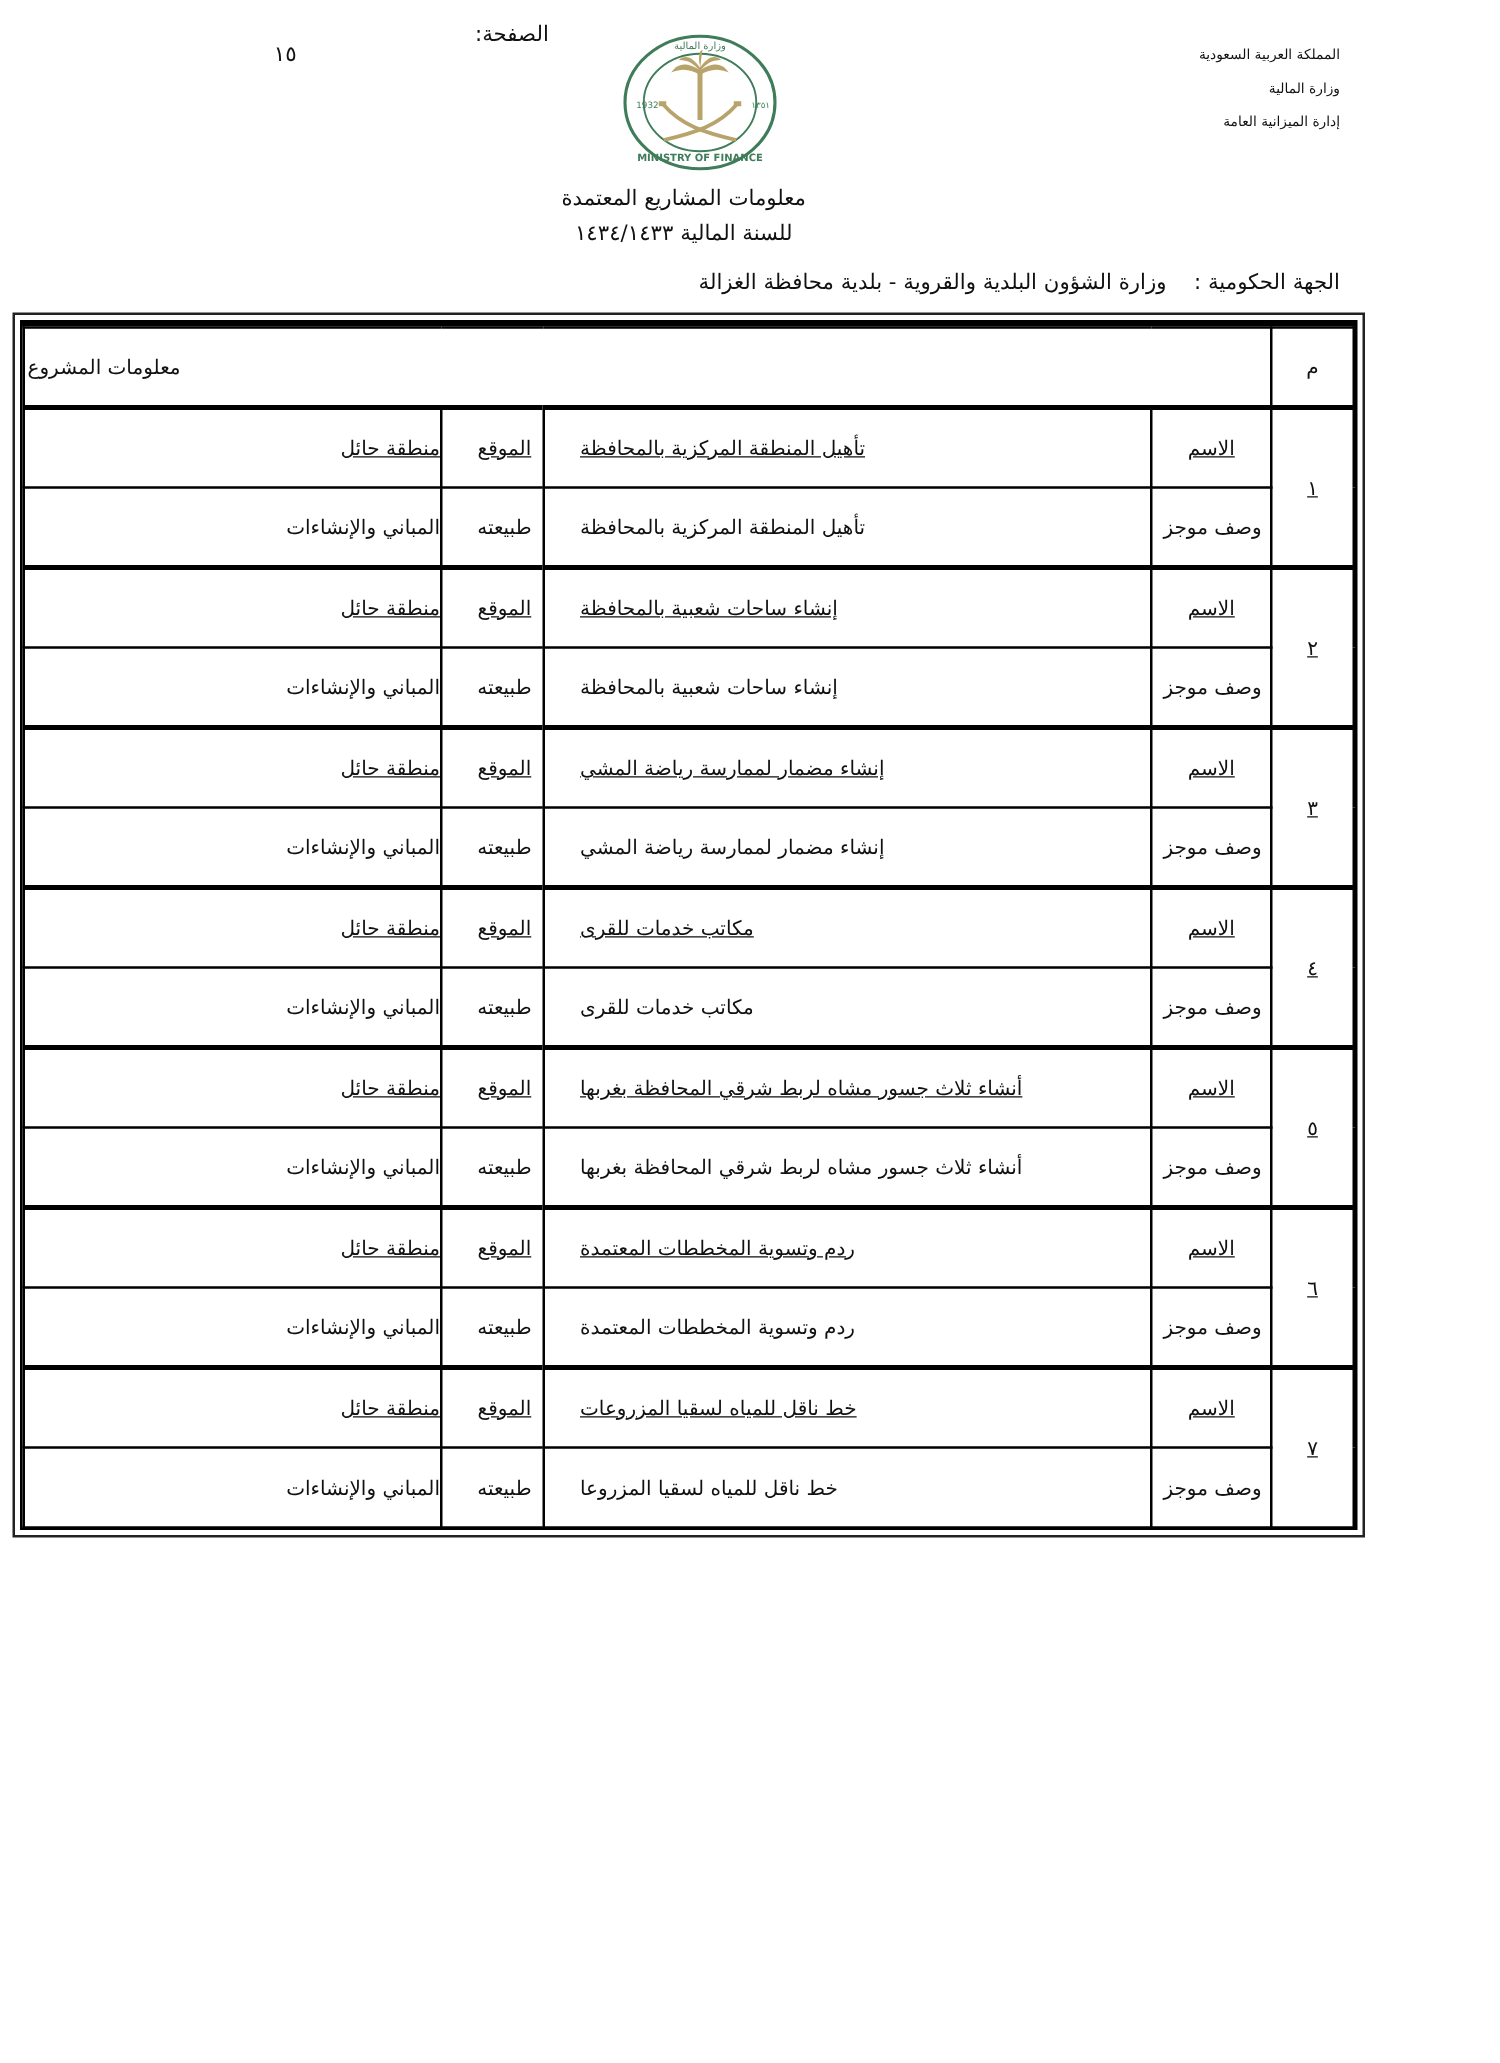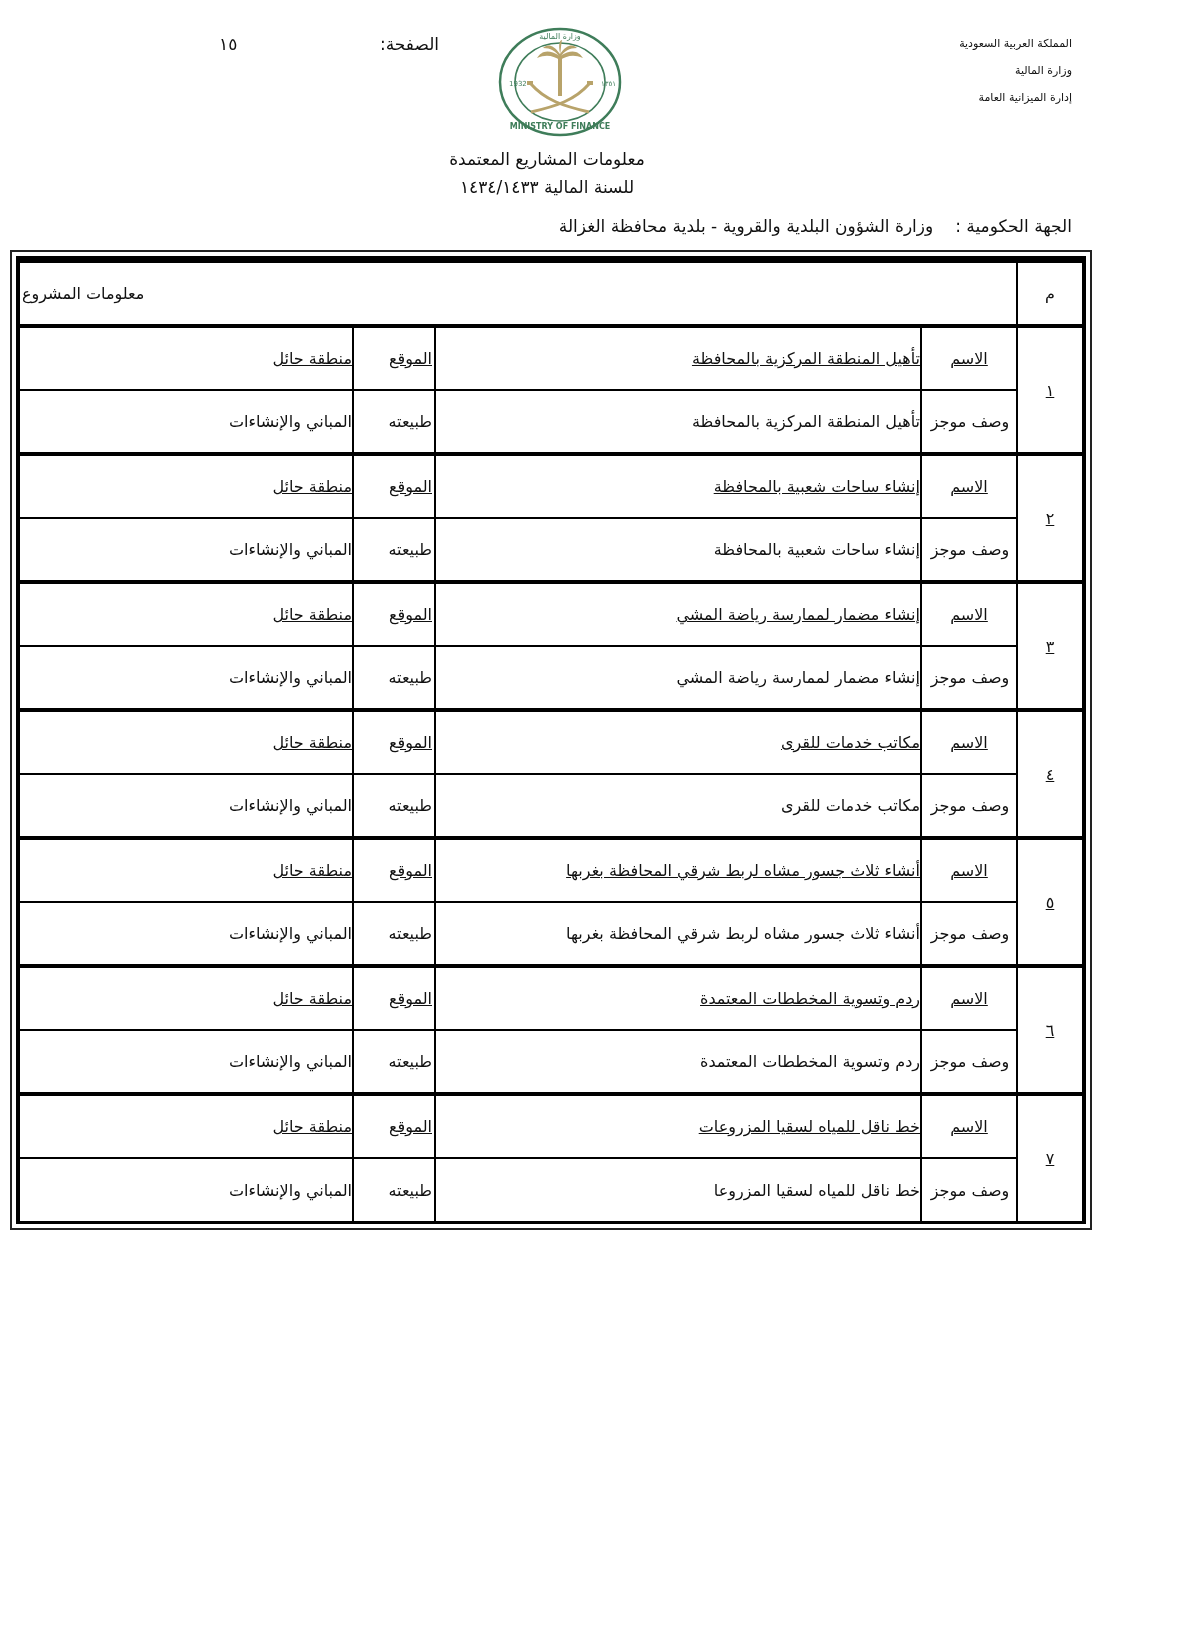--- a/index.html
+++ b/index.html
@@ -6,21 +6,21 @@
   body {
     width: 1200px; height: 1650px; position: relative; overflow: hidden;
     font-family: "DejaVu Sans", sans-serif; color: #111;
   }
   .hdr-left {
     position: absolute; right: 128px; top: 30px; width: 260px;
     direction: rtl; text-align: right; font-size: 11px; line-height: 27px;
   }
   .hdr-left div { white-space: nowrap; }
   .page-label {
-    position: absolute; left: 380px; top: 34px; font-size: 17px; direction: rtl;
+    position: absolute; left: 380px; top: 18px; font-size: 17px; direction: rtl;
   }
   .page-num {
     position: absolute; left: 219px; top: 34px; font-size: 17px;
   }
   .logo {
     position: absolute; left: 497px; top: 26px; width: 126px; height: 112px;
   }
   .title-block {
     position: absolute; left: 427px; top: 145px; width: 240px;
     direction: rtl; text-align: center; font-size: 17px; line-height: 28px;
@@ -43,22 +43,22 @@
     width: 100%; height: 100%; border-collapse: collapse; direction: rtl;
     font-size: 16px; table-layout: fixed;
   }
   td {
     border: 2px solid #000; padding: 0 2px; vertical-align: middle; white-space: nowrap; overflow: hidden;
   }
   tr.group-start td { border-top-width: 4px; text-decoration: underline; }
   td.idx { text-align: center; width: 66px; }
   td.lab1 { text-align: center; width: 94px; }
   td.lab1.desc { padding-right: 0; }
-  td.val1 { text-align: right; width: 482px; padding-right: 0; padding-left: 28px; }
-  td.lab2 { width: 80px; padding-left: 21px; }
+  td.val1 { text-align: left; width: 482px; padding-right: 0; padding-left: 28px; }
+  td.lab2 { text-align: center; width: 80px; padding-left: 21px; }
   td.val2 { text-align: right; padding-right: 0; }
   td.head-title { text-align: left; }
   td.head-m { text-align: center; }
   tr.head { height: 64px; }
   tr.sub { height: 64px; }
 </style>
 </head>
 <body>
 
 <div class="hdr-left">

